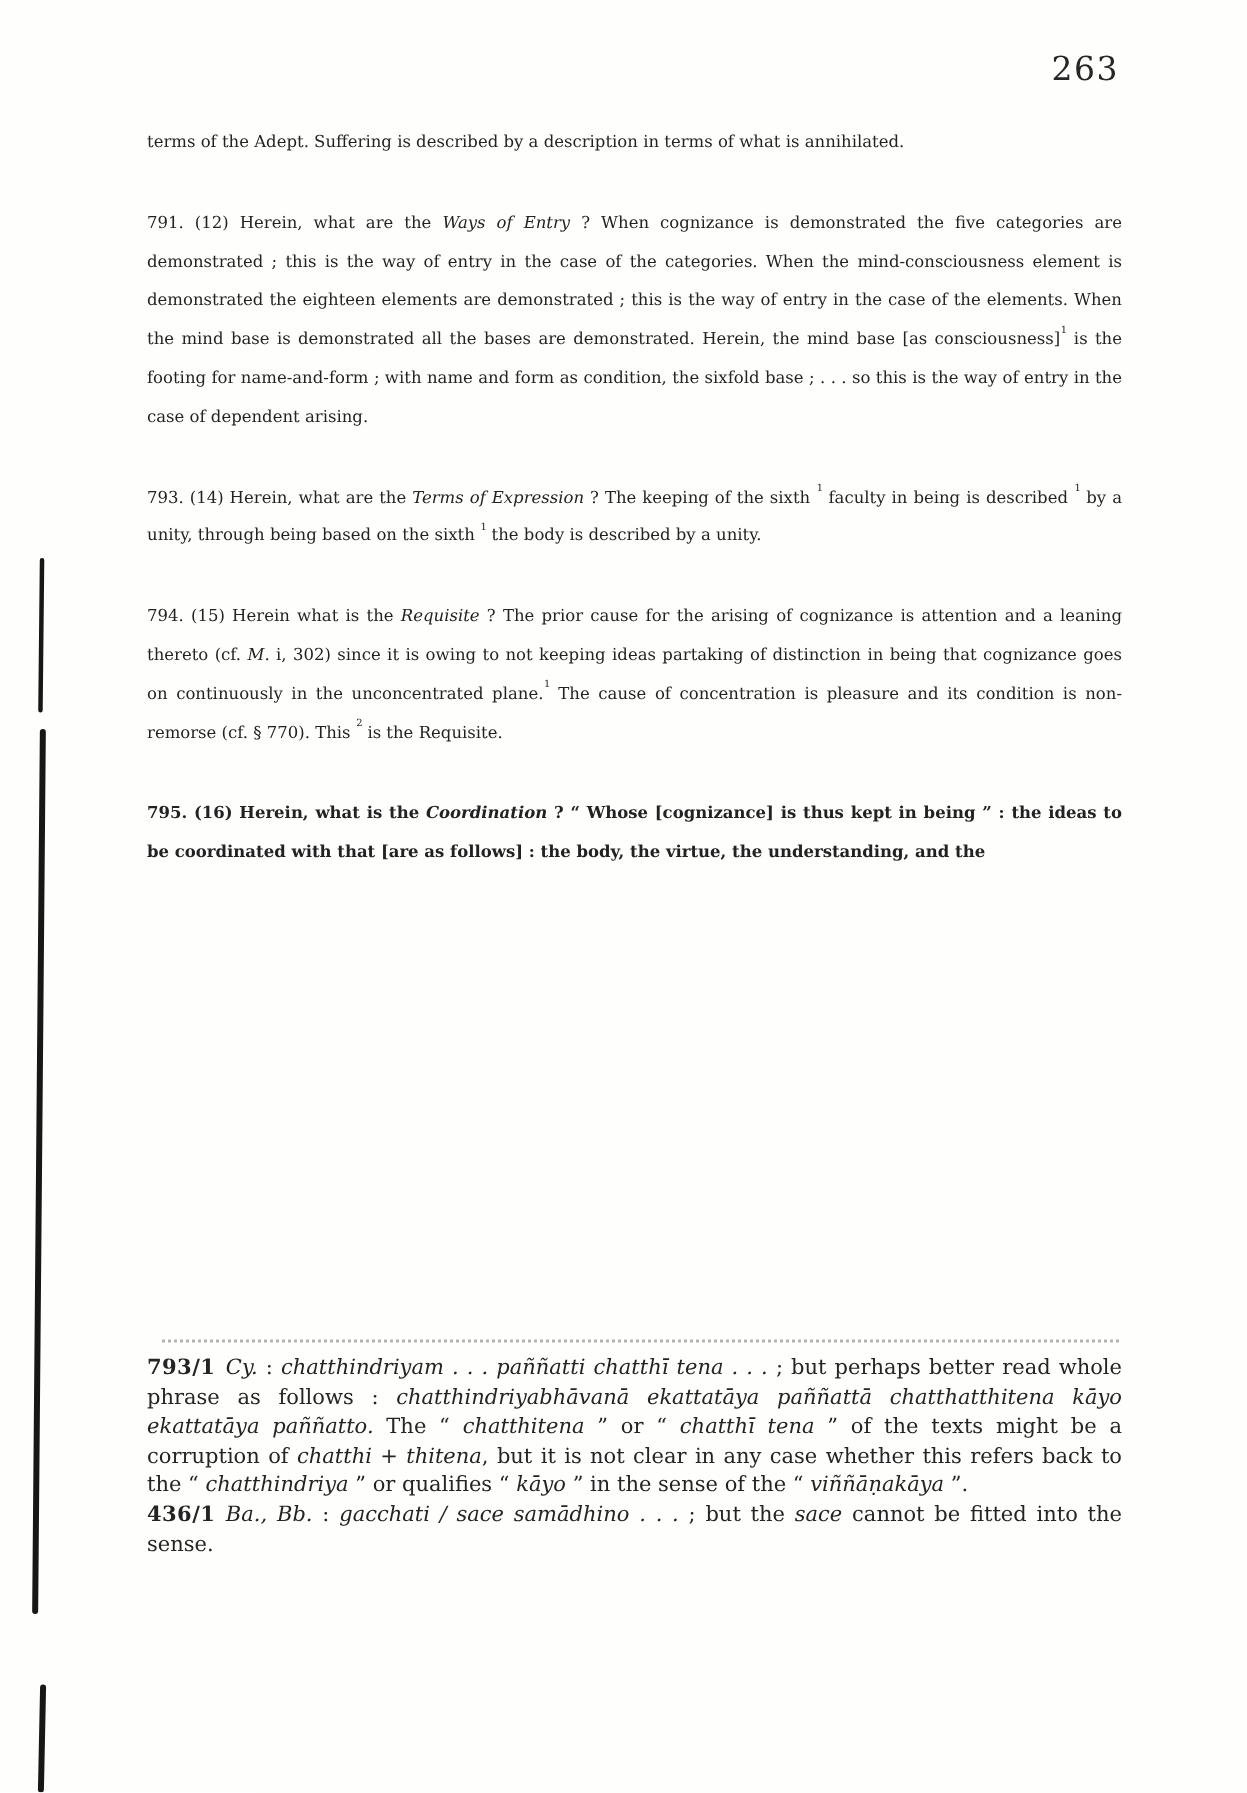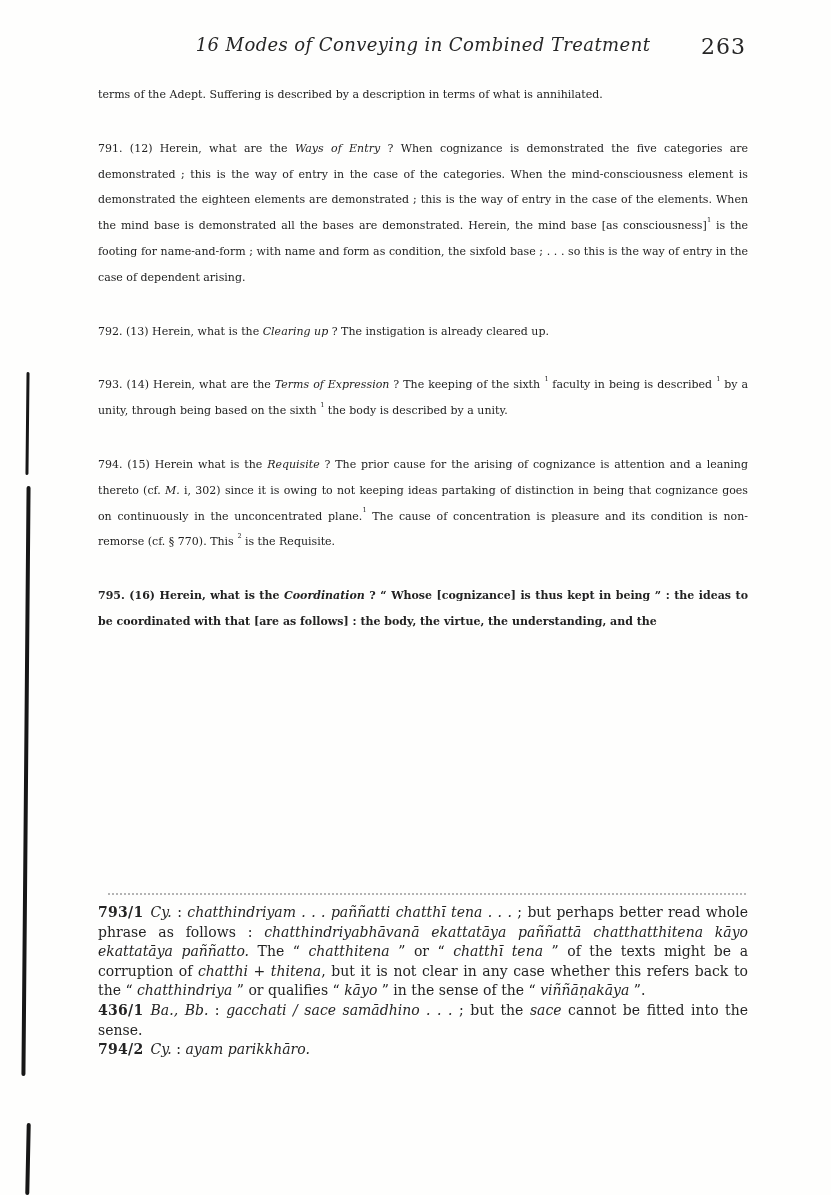--- a/index.html
+++ b/index.html
@@ -86,34 +86,31 @@
 </head>
 <body>
 
 <div class="page">
 
   <div class="artifact seg1"></div>
   <div class="artifact seg2"></div>
   <div class="artifact seg3"></div>
 
   <div class="header">
-    <span class="running-title">16 Modes of Conveying in Combined Treatment</span>
     <span class="page-number">263</span>
   </div>
 
   <div class="body-text">
     <p class="para"><span>terms of the Adept.  Suffering is described by a description in terms of what is annihilated.</span></p>
     <p class="para"><span>791. (12) Herein, what are the </span><i>Ways of Entry</i><span> ?  When cognizance is demonstrated the five categories are demonstrated ;  this is the way of entry in the case of the categories.  When the mind-consciousness element is demonstrated the eighteen elements are demonstrated ;  this is the way of entry in the case of the elements.  When the mind base is demonstrated all the bases are demonstrated.  Herein, the mind base [as consciousness]</span><sup>1</sup><span> is the footing for name-and-form ;  with name and form as condition, the sixfold base ;  . . . so this is the way of entry in the case of dependent arising.</span></p>
-    <p class="para"><span>792. (13) Herein, what is the </span><i>Clearing up</i><span> ?  The instigation is already cleared up.</span></p>
     <p class="para"><span>793. (14) Herein, what are the </span><i>Terms of Expression</i><span> ?  The keeping of the sixth </span><sup>1</sup><span> faculty in being is described </span><sup>1</sup><span> by a unity, through being based on the sixth </span><sup>1</sup><span> the body is described by a unity.</span></p>
     <p class="para"><span>794. (15) Herein what is the </span><i>Requisite</i><span> ?  The prior cause for the arising of cognizance is attention and a leaning thereto (cf. </span><i>M.</i><span> i, 302) since it is owing to not keeping ideas partaking of distinction in being that cognizance goes on continuously in the unconcentrated plane.</span><sup>1</sup><span>  The cause of concentration is pleasure and its condition is non-remorse (cf. § 770).  This </span><sup>2</sup><span> is the Requisite.</span></p>
     <p class="para"><span>795. (16) Herein, what is the </span><i>Coordination</i><span> ?  “ Whose [cognizance] is thus kept in being ” :  the ideas to be coordinated with that [are as follows] :  the body, the virtue, the understanding, and the</span></p>
   </div>
 
   <div class="footnote-rule"></div>
 
   <div class="footnotes">
     <p class="footnote"><span class="fn-label">793/1</span><span class="fn-text"><i>Cy.</i><span> :  </span><i>chatthindriyam . . . paññatti chatthī tena . . .</i><span> ;  but perhaps better read whole phrase as follows :  </span><i>chatthindriyabhāvanā ekattatāya paññattā chatthatthitena kāyo ekattatāya paññatto.</i><span>  The “ </span><i>chatthitena</i><span> ” or “ </span><i>chatthī tena</i><span> ” of the texts might be a corruption of </span><i>chatthi + thitena</i><span>, but it is not clear in any case whether this refers back to the “ </span><i>chatthindriya</i><span> ” or qualifies “ </span><i>kāyo</i><span> ” in the sense of the “ </span><i>viññāṇakāya</i><span> ”.</span></span></p>
     <p class="footnote"><span class="fn-label">436/1</span><span class="fn-text"><i>Ba., Bb.</i><span> :  </span><i>gacchati / sace samādhino . . .</i><span> ;  but the </span><i>sace</i><span> cannot be fitted into the sense.</span></span></p>
-    <p class="footnote"><span class="fn-label">794/2</span><span class="fn-text"><i>Cy.</i><span> :  </span><i>ayam parikkhāro.</i></span></p>
   </div>
 
 </div>
 
 </body></html>

